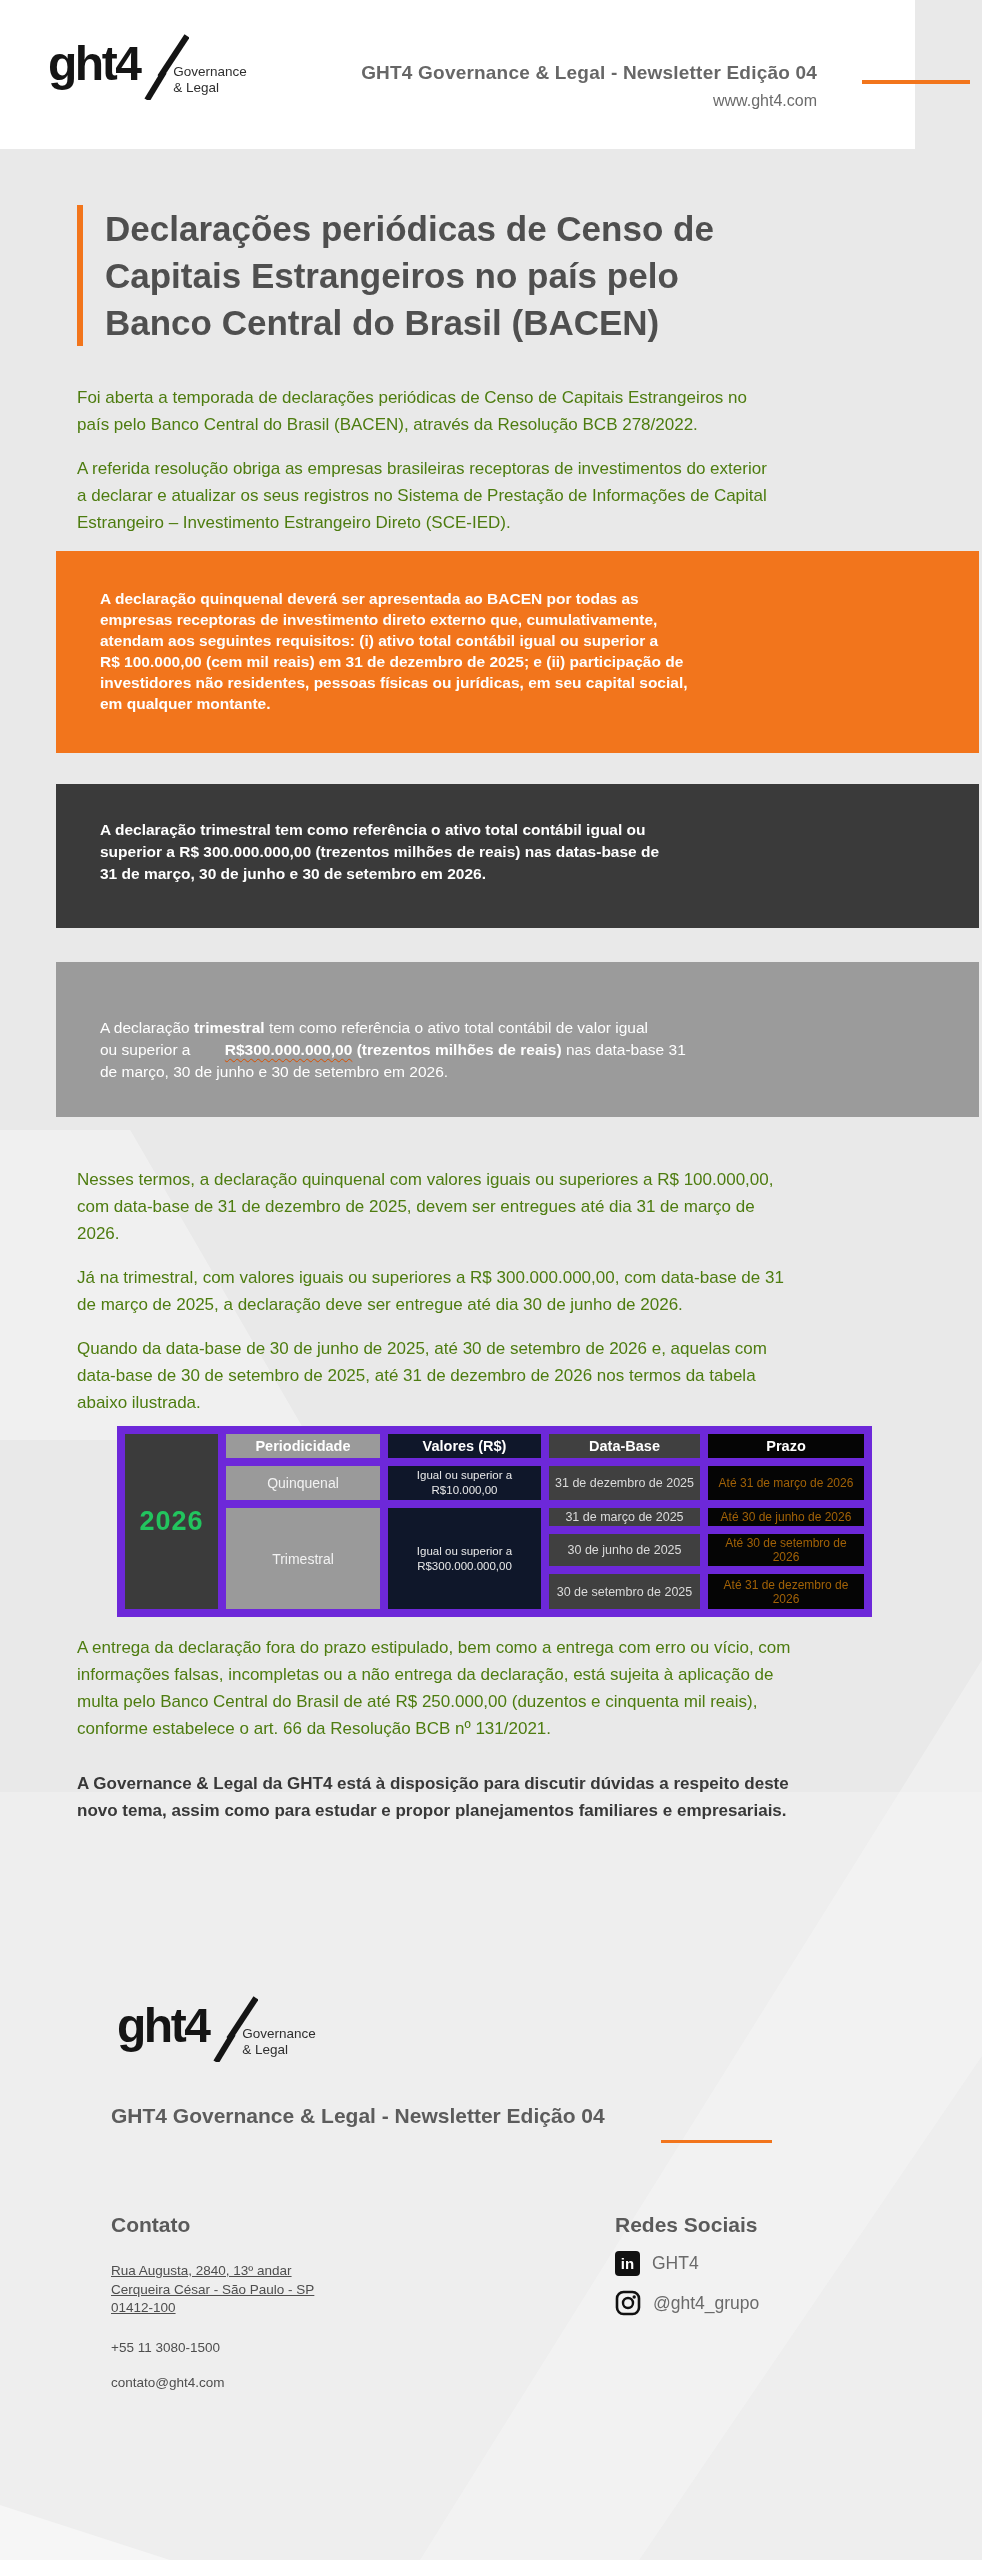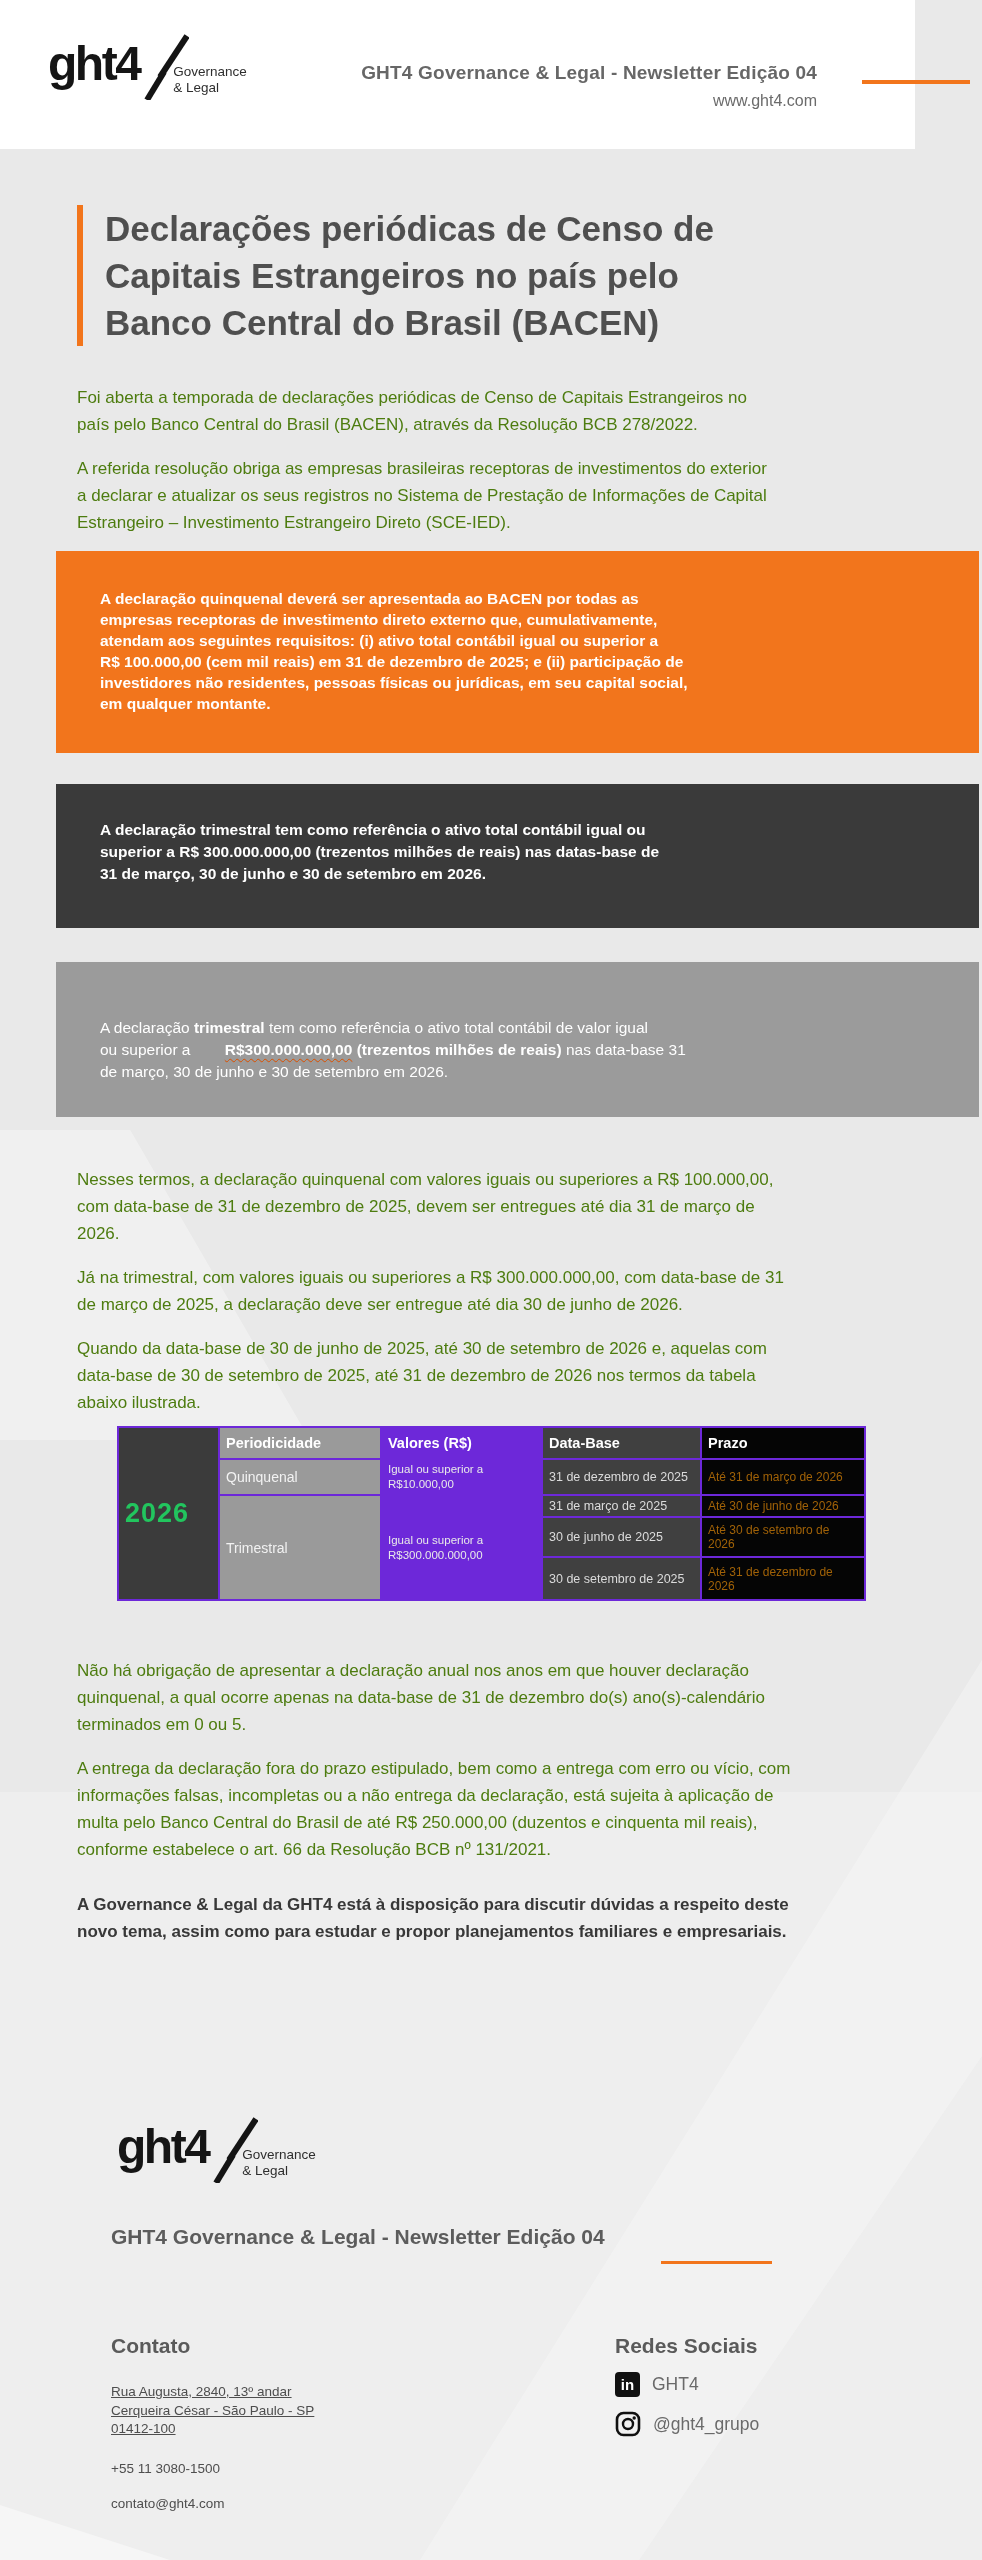--- a/index.html
+++ b/index.html
@@ -85,28 +85,28 @@
     text-underline-offset: 3px;
     padding-left: 30px;
   }
 
   
   .bacen-table {
     border-collapse: collapse; table-layout: fixed;
     width: 747px; margin: 10px 0 0 40px;
   }
   .bacen-table td {
-    border: 2px solid #6d28d9;
-    vertical-align: middle;
+    border: 8px solid #6d28d9;
+    text-align: center; vertical-align: middle;
     padding: 2px 6px; overflow: hidden;
   }
   .c-year  { background: #3B3B3B; color: #22c55e; font-weight: bold; font-size: 27px; letter-spacing: 1px; }
   .th      { color: #ffffff; font-weight: bold; font-size: 14.5px; }
   .bg-light { background: #9A9A9A; }
-  .bg-mid   { background: #6d28d9; }
+  .bg-mid   { background: #0f172a; }
   .bg-dark  { background: #404040; }
   .bg-black { background: #050505; }
   .cell-light { color: #f2f2f2; font-size: 14px; }
   .cell-mid   { color: #e9e9e9; font-size: 11.5px; line-height: 15px; }
   .cell-dark  { color: #dbdbdb; font-size: 12.5px; }
   .cell-black { color: #a16207; font-size: 12px; }
 
   
   .footer-logo { margin: 178px 0 0 40px; }
   .footer-title {
@@ -237,23 +237,20 @@
         <td class="bg-dark cell-dark">30 de junho de 2025</td>
         <td class="bg-black cell-black">Até 30 de setembro de 2026</td>
       </tr>
       <tr style="height:43px">
         <td class="bg-dark cell-dark">30 de setembro de 2025</td>
         <td class="bg-black cell-black">Até 31 de dezembro de 2026</td>
       </tr>
     </tbody>
       </table>
 
-    <p class="para" style="margin-top:56px">Não há obrigação de apresentar a declaração anual nos anos em que houver declaração
-quinquenal, a qual ocorre apenas na data-base de 31 de dezembro do(s) ano(s)-calendário
-terminados em 0 ou 5.</p>
     <p class="para" style="margin-top:17px">A entrega da declaração fora do prazo estipulado, bem como a entrega com erro ou vício, com
 informações falsas, incompletas ou a não entrega da declaração, está sujeita à aplicação de
 multa pelo Banco Central do Brasil de até R$ 250.000,00 (duzentos e cinquenta mil reais),
 conforme estabelece o art. 66 da Resolução BCB nº 131/2021.</p>
     <p class="para bold" style="margin-top:28px">A Governance &amp; Legal da GHT4 está à disposição para discutir dúvidas a respeito deste
 novo tema, assim como para estudar e propor planejamentos familiares e empresariais.</p>
 
     <div>
       <div class="logo footer-logo">
         <span class="logo-word">ght4</span>

